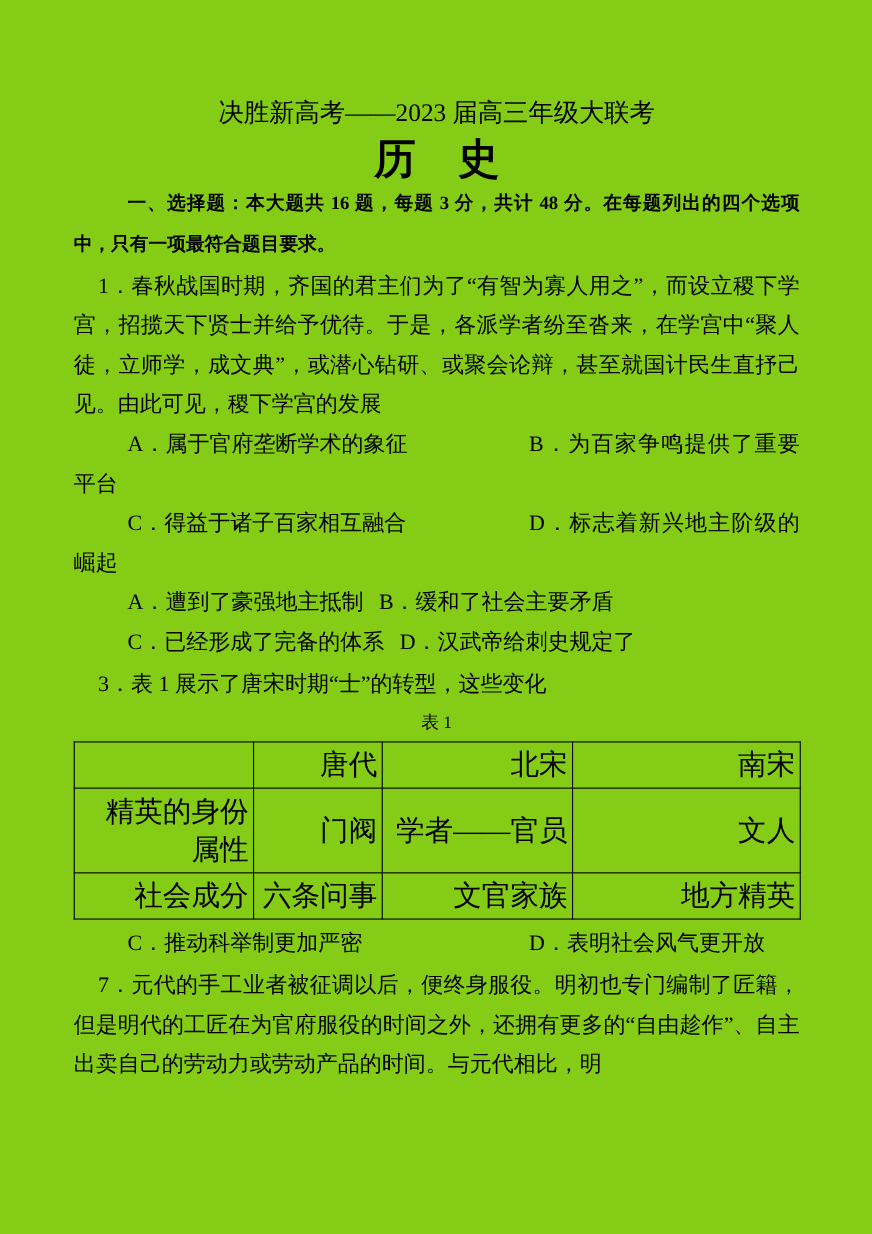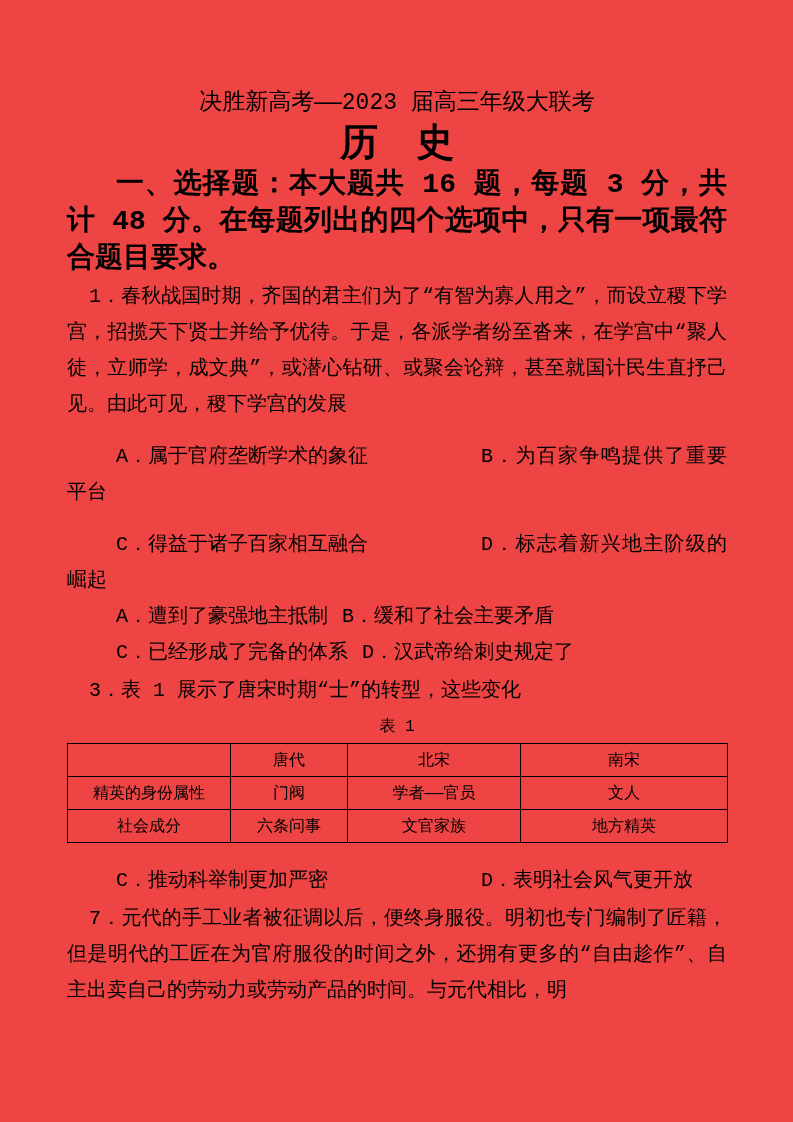--- a/index.html
+++ b/index.html
@@ -7,41 +7,40 @@
   body {
     background: #ffffff;
     color: #000000;
     font-family: "Liberation Serif", "DejaVu Serif", serif;
   }
   .page {
     position: relative;
     width: 793px;
     height: 1122px;
     margin: 0 auto;
-    background: #ef4444;
+    background: #84cc16;
     padding: 88px 66px 20px 67px;
     overflow: hidden;
-    font-family: Liberation Mono, monospace;
   }
   .title {
     text-align: center;
     font-size: 23px;
     font-weight: 400;
     line-height: 30px;
     margin: 0;
   }
   .subject {
     text-align: center;
     font-size: 38px;
     font-weight: 700;
     line-height: 42px;
     margin: 6px 0 0;
   }
   .section-header {
-    font-size: 28px;
+    font-size: 17px;
     font-weight: 700;
     line-height: 37px;
     text-indent: 49px;
     text-align: justify;
     margin: 0 0 2px;
   }
   .stem {
     font-size: 20px;
     line-height: 36px;
     text-indent: 22px;
@@ -52,39 +51,38 @@
     font-size: 20px;
     line-height: 36px;
     text-indent: 49px;
     text-align: justify;
     margin: 0;
   }
   .opt-wide {
     display: inline-block;
     width: 365px;
     text-indent: 0;
-    margin-top: 16px;
   }
   .opt-gap { margin-left: 14px; }
   .table-caption {
     text-align: center;
     font-size: 16px;
     line-height: 28px;
     margin: 4px 0 0;
   }
   .q3-table {
     width: 100%;
     border-collapse: collapse;
     table-layout: fixed;
     margin: 2px 0 4px;
   }
   .q3-table td {
     border: 1.5px solid #000000;
-    text-align: center;
-    font-size: 16px;
+    text-align: right;
+    font-size: 26px;
     padding: 3px 4px;
     height: 33px;
     overflow: hidden;
   }
   .col-1 { width: 163px; }
   .col-2 { width: 117px; }
   .col-3 { width: 173px; }
   .col-4 { width: 207px; }
 </style>
 </head>

